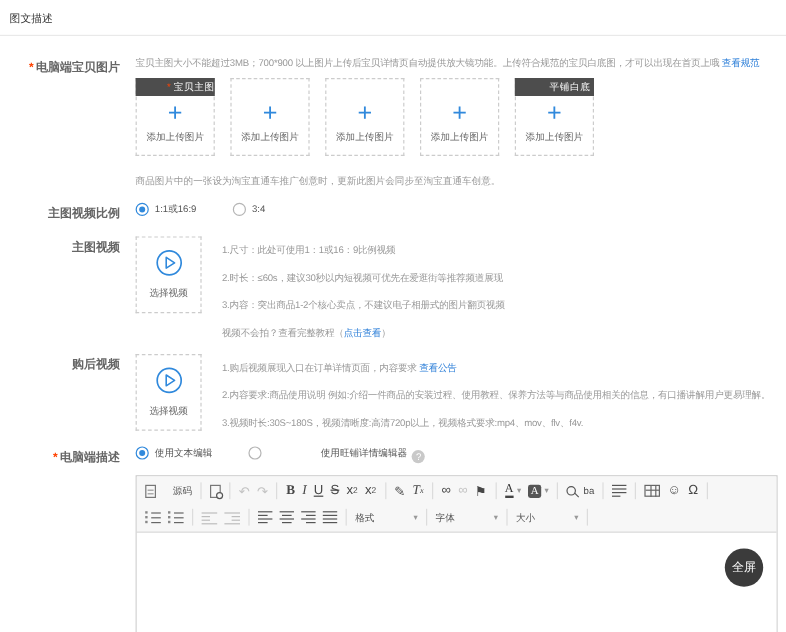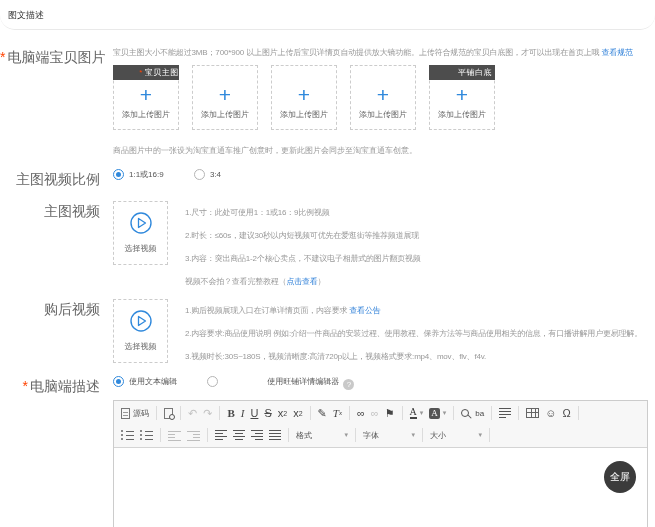--- a/index.html
+++ b/index.html
@@ -2,25 +2,25 @@
 <html><head>
 <meta charset="utf-8">
 <style>
   * { margin:0; padding:0; box-sizing:border-box; }
   html,body { background:#fff; }
   .page {
     position:relative; width:655px; height:527px; overflow:hidden;
     background:#fff; font-family:"Liberation Sans","DejaVu Sans",sans-serif;
     font-size:8px; color:#666;
   }
-  .tab-header { height:30px; padding:9px 0 0 8px; border-bottom:1px solid #e9e9e9;border-radius:15px; }
+  .tab-header { height:30px; padding:9px 0 0 8px; border-bottom:1px solid #e9e9e9; }
   .tab-title { font-size:9px; color:#333; }
   .form { padding-top:17px; }
   .row { display:flex; }
-  .row-label { width:100px; flex-shrink:0; text-align:right; color:#666; font-size:14px; padding-top:2px; white-space:nowrap; }
+  .row-label { width:100px; flex-shrink:0; text-align:right; color:#666; font-size:10px; padding-top:2px; white-space:nowrap;font-weight:bold; }
   .row-content { margin-left:13px; flex:1; min-width:0; }
   .req { color:#ff4200; margin-right:2px; }
   .lk { color:#2d7fd8; cursor:pointer; text-decoration:none; }
   .desc-line { white-space:nowrap; color:#999; letter-spacing:-0.15px; line-height:12px; }
   .hint { color:#999; margin-top:15px; line-height:12px; }
 
   
   .upload-row { display:flex; margin-top:6px; }
   .upbox {
     position:relative; width:66px; height:65px; border:1px dashed #ccc;
@@ -58,21 +58,21 @@
   .tb-row { display:flex; align-items:center; height:22px; white-space:nowrap; }
   .tb { display:inline-flex; align-items:center; justify-content:center; height:18px; padding:0 3px; color:#474747; font-size:11px; cursor:pointer; flex-shrink:0; }
   .tb.disabled { color:#c3c3c3; cursor:default; }
   .sep { width:1px; height:14px; background:#dcdcdc; margin:0 4px; flex-shrink:0; }
   .b-bold { font-weight:bold; font-family:"Liberation Serif","DejaVu Serif",serif; }
   .b-italic { font-style:italic; font-family:"Liberation Serif","DejaVu Serif",serif; }
   .b-under { text-decoration:underline; }
   .b-strike { text-decoration:line-through; }
   .tb sub { font-size:7px; }
   .tb sup { font-size:7px; }
-  .srclabel { font-size:8px; margin-left:3px; color:#555;text-align:right; }
+  .srclabel { font-size:8px; margin-left:14px; color:#555;text-align:right; }
   .crt { font-size:7px; color:#999; margin-left:3px; }
   .dd { display:inline-flex; align-items:center; justify-content:space-between; width:58px; height:18px; padding:0 3px; color:#555; cursor:pointer; flex-shrink:0; }
   .dd .dlabel { font-size:8px; }
   .tpl { display:inline-flex; align-items:center; height:18px; padding:0 3px; font-size:8px; color:#555; cursor:pointer;margin-top:46px; }
   .tpl .tlabel { margin:0 2px 0 6px; }
 
   
   .mini-doc { display:inline-block; width:9px; height:11px; border:1px solid #777;
     background-image:linear-gradient(#999,#999),linear-gradient(#999,#999);
     background-size:5px 1px,5px 1px; background-position:1px 3px,1px 6px; background-repeat:no-repeat; }

